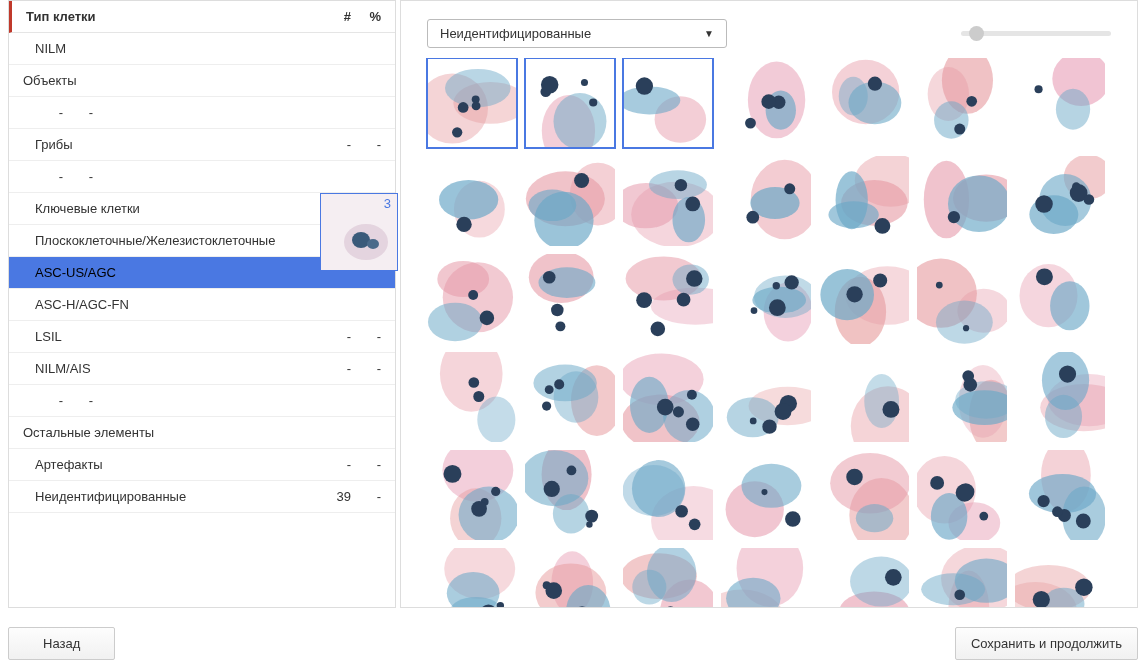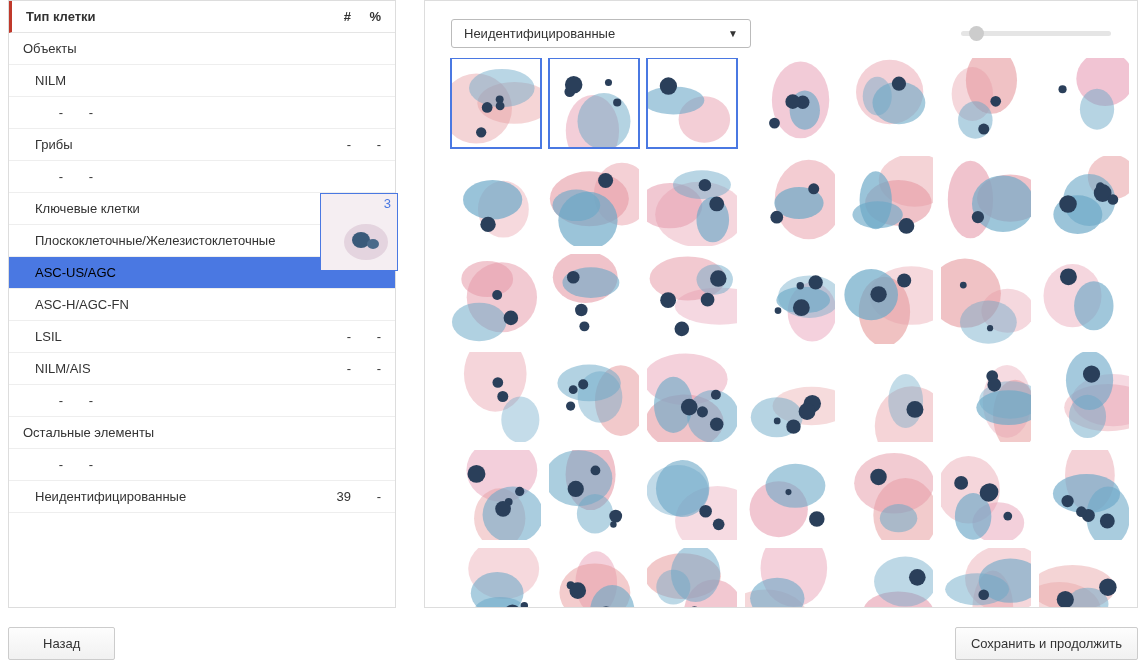--- a/index.html
+++ b/index.html
@@ -1,17 +1,17 @@
 <!DOCTYPE html>
 <html><head>
 <meta charset="utf-8">
 <style>
   * { box-sizing: border-box; margin: 0; padding: 0; }
   body { font-family: Arial, sans-serif; font-size: 13px; color: #333; background: #fff; width: 1146px; height: 669px; position: relative; }
-  .container { display: flex; gap: 28px; padding: 0 8px 0 8px; height: 608px; }
+  .container { display: flex; gap: 4px; padding: 0 8px 0 8px; height: 608px; }
 
   
   .left-panel { width: 388px; border: 1px solid #ddd; background: #fff; display: flex; flex-direction: column; position: relative; }
   .lp-header { display: flex; padding: 8px 14px; border-bottom: 1px solid #e5e5e5; border-left: 3px solid #c0392b; font-weight: bold; }
   .lp-header .col-type { flex: 1; }
   .lp-header .col-num { width: 40px; text-align: right; }
   .lp-header .col-pct { width: 30px; text-align: right; }
   .lp-row { display: flex; align-items: center; padding: 8px 14px; border-bottom: 1px solid #eee; cursor: pointer; }
   .lp-row .col-type { flex: 1; white-space: nowrap; overflow: hidden; text-overflow: ellipsis; }
   .lp-row .col-num { width: 40px; text-align: right; color: #333; }
@@ -65,25 +65,25 @@
 
 <div class="container">
 
   <div class="left-panel">
     <div class="lp-header">
       <div class="col-type">Тип клетки</div>
       <div class="col-num">#</div>
       <div class="col-pct">%</div>
     </div>
 
+    <div class="lp-row level1">
+      <div class="col-type">NILM</div>
+    </div>
     <div class="lp-row group">
       <div class="col-type">Объекты</div>
-    </div>
-    <div class="lp-row level1">
-      <div class="col-type">NILM</div>
     </div>
 
     <div id="nilm-rows">
         <div class="lp-row level3">
           <div class="col-num">-</div>
           <div class="col-pct">-</div>
         </div>
         <div class="lp-row level3">
           <div class="col-type">Грибы</div>
           <div class="col-num">-</div>
@@ -130,20 +130,21 @@
           <div class="col-pct">-</div>
         </div>
       </div>
 
     <div class="lp-row group">
       <div class="col-type">Остальные элементы</div>
     </div>
 
     <div id="other-rows">
         <div class="lp-row level1">
+          <div class="col-type">Артефакты</div>
           <div class="col-num">-</div>
           <div class="col-pct">-</div>
         </div>
         <div class="lp-row level1">
           <div class="col-type">Неидентифицированные</div>
           <div class="col-num">39</div>
           <div class="col-pct">-</div>
         </div>
       </div>
 

